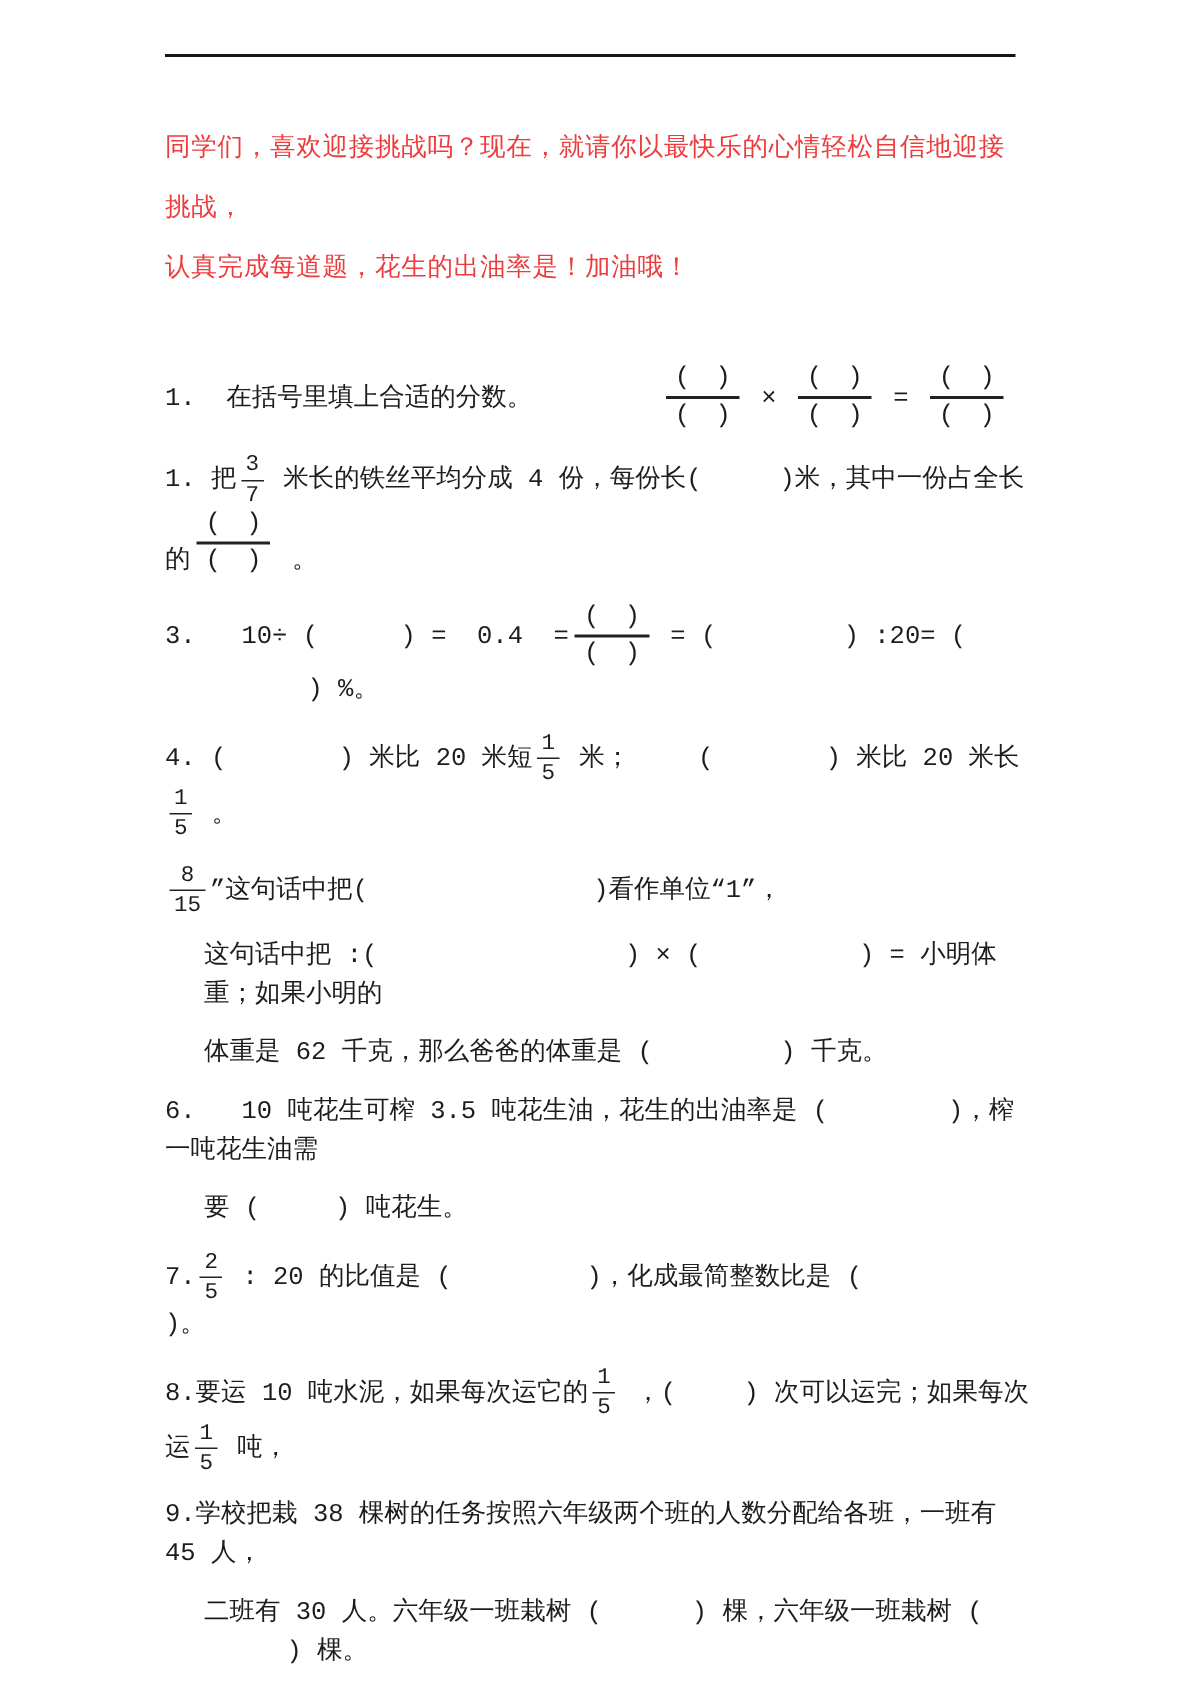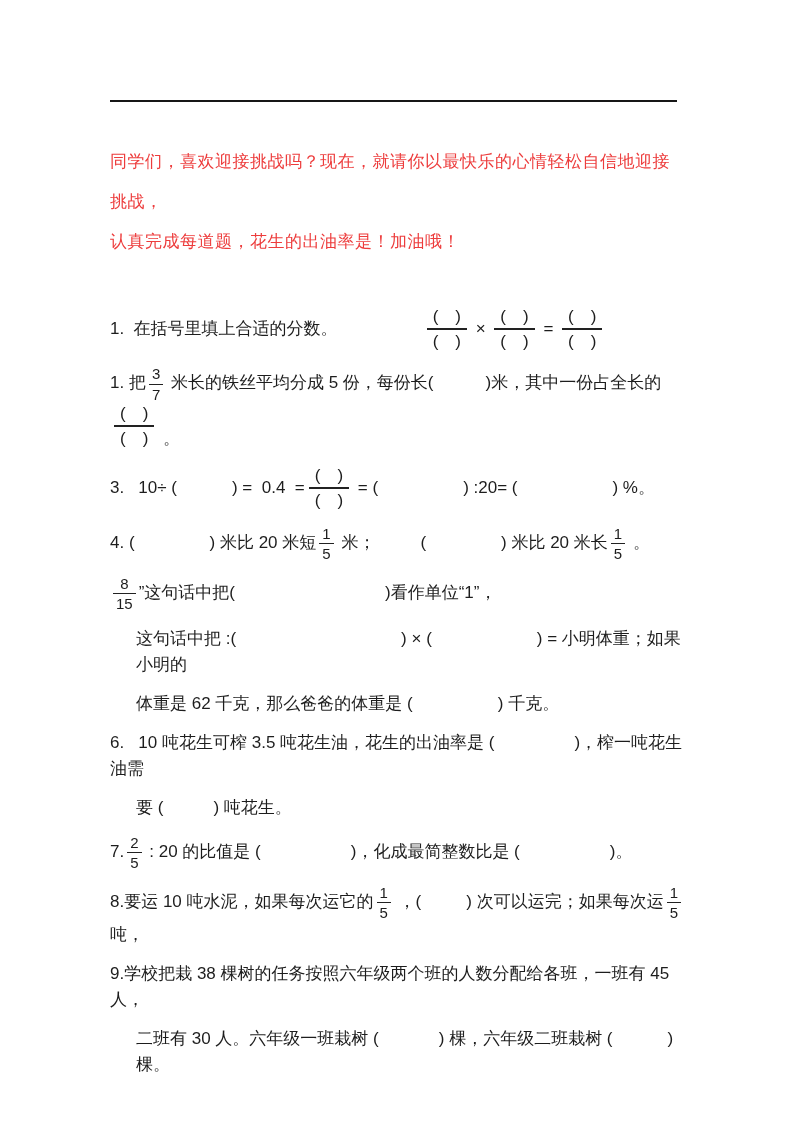--- a/index.html
+++ b/index.html
@@ -11,39 +11,39 @@
     overflow: hidden;
   }
   body {
     font-family: "Liberation Sans", "DejaVu Sans", sans-serif;
     color: #1d1d1d;
   }
   .page {
     box-sizing: border-box;
     width: 793px;
     height: 1122px;
-    padding: 100px 106px 0 110px;
+    padding: 36px 106px 0 110px;
   }
   .top-rule {
     border: none;
     border-top: 2px solid #161616;
     width: 567px;
     margin: 0;
   }
   .intro {
     font-size: 17px;
     line-height: 2.35;
     margin: 40px 0 0 0;
     letter-spacing: 0.5px;
   }
   .questions {
     margin-top: 44px;
     font-size: 17px;
   }
-  .qitem { display: block; }
+  .qitem { display: block; font-family: Liberation Mono, monospace; }
   .qline {
     display: block;
     white-space: pre-wrap;
     line-height: 26px;
     margin-bottom: 13px;
   }
   .qline.indent { padding-left: 26px; }
   .seg { white-space: pre-wrap; }
   .gap { display: inline-block; height: 1px; }
   .frac {
@@ -78,21 +78,21 @@
   <hr class="top-rule">
   <p class="intro" style="color: rgb(237, 60, 60);">
     <span>同学们，喜欢迎接挑战吗？现在，就请你以最快乐的心情轻松自信地迎接挑战，</span><br>
     <span>认真完成每道题，花生的出油率是！加油哦！</span>
   </p>
   <div id="questions" class="questions">
       <div class="qitem">
         <div class="qline"><span class="seg">1.  在括号里填上合适的分数。</span><span class="gap" style="width: 85px;"></span><span class="frac"><span class="num">(　)</span><span class="den">(　)</span></span><span class="seg"> × </span><span class="frac"><span class="num">(　)</span><span class="den">(　)</span></span><span class="seg"> = </span><span class="frac"><span class="num">(　)</span><span class="den">(　)</span></span></div>
       </div>
       <div class="qitem">
-        <div class="qline"><span class="seg">1. 把</span><span class="frac small"><span class="num">3</span><span class="den">7</span></span><span class="seg"> 米长的铁丝平均分成 5 份，每份长(</span><span class="gap" style="width: 52px;"></span><span class="seg">)米，其中一份占全长的</span><span class="frac raised"><span class="num">(　)</span><span class="den">(　)</span></span><span class="seg"> 。</span></div>
+        <div class="qline"><span class="seg">1. 把</span><span class="frac small"><span class="num">3</span><span class="den">7</span></span><span class="seg"> 米长的铁丝平均分成 4 份，每份长(</span><span class="gap" style="width: 52px;"></span><span class="seg">)米，其中一份占全长的</span><span class="frac raised"><span class="num">(　)</span><span class="den">(　)</span></span><span class="seg"> 。</span></div>
       </div>
       <div class="qitem">
         <div class="qline"><span class="seg">3.   10÷ (</span><span class="gap" style="width: 55px;"></span><span class="seg">) =  0.4  =</span><span class="frac"><span class="num">(　)</span><span class="den">(　)</span></span><span class="seg"> = (</span><span class="gap" style="width: 85px;"></span><span class="seg">) :20= (</span><span class="gap" style="width: 95px;"></span><span class="seg">) %。</span></div>
       </div>
       <div class="qitem">
         <div class="qline"><span class="seg">4. (</span><span class="gap" style="width: 75px;"></span><span class="seg">) 米比 20 米短</span><span class="frac small"><span class="num">1</span><span class="den">5</span></span><span class="seg"> 米；</span><span class="gap" style="width: 45px;"></span><span class="seg">(</span><span class="gap" style="width: 75px;"></span><span class="seg">) 米比 20 米长</span><span class="frac small"><span class="num">1</span><span class="den">5</span></span><span class="seg"> 。</span></div>
       </div>
       <div class="qitem">
         <div class="qline"><span class="frac small"><span class="num">8</span><span class="den">15</span></span><span class="seg">”这句话中把(</span><span class="gap" style="width: 150px;"></span><span class="seg">)看作单位“1”，</span></div>
         <div class="qline indent"><span class="seg">这句话中把 :(</span><span class="gap" style="width: 165px;"></span><span class="seg">) × (</span><span class="gap" style="width: 105px;"></span><span class="seg">) = 小明体重；如果小明的</span></div>
@@ -103,16 +103,16 @@
         <div class="qline indent"><span class="seg">要 (</span><span class="gap" style="width: 50px;"></span><span class="seg">) 吨花生。</span></div>
       </div>
       <div class="qitem">
         <div class="qline"><span class="seg">7.</span><span class="frac small"><span class="num">2</span><span class="den">5</span></span><span class="seg"> : 20 的比值是 (</span><span class="gap" style="width: 90px;"></span><span class="seg">)，化成最简整数比是 (</span><span class="gap" style="width: 90px;"></span><span class="seg">)。</span></div>
       </div>
       <div class="qitem">
         <div class="qline"><span class="seg">8.要运 10 吨水泥，如果每次运它的</span><span class="frac small"><span class="num">1</span><span class="den">5</span></span><span class="seg"> ，(</span><span class="gap" style="width: 45px;"></span><span class="seg">) 次可以运完；如果每次运</span><span class="frac small"><span class="num">1</span><span class="den">5</span></span><span class="seg"> 吨，</span></div>
       </div>
       <div class="qitem">
         <div class="qline"><span class="seg">9.学校把栽 38 棵树的任务按照六年级两个班的人数分配给各班，一班有 45 人，</span></div>
-        <div class="qline indent"><span class="seg">二班有 30 人。六年级一班栽树 (</span><span class="gap" style="width: 60px;"></span><span class="seg">) 棵，六年级二班栽树 (</span><span class="gap" style="width: 55px;"></span><span class="seg">) 棵。</span></div>
+        <div class="qline indent"><span class="seg">二班有 30 人。六年级一班栽树 (</span><span class="gap" style="width: 60px;"></span><span class="seg">) 棵，六年级一班栽树 (</span><span class="gap" style="width: 55px;"></span><span class="seg">) 棵。</span></div>
       </div>
     </div>
 </div>
 
 </body></html>

